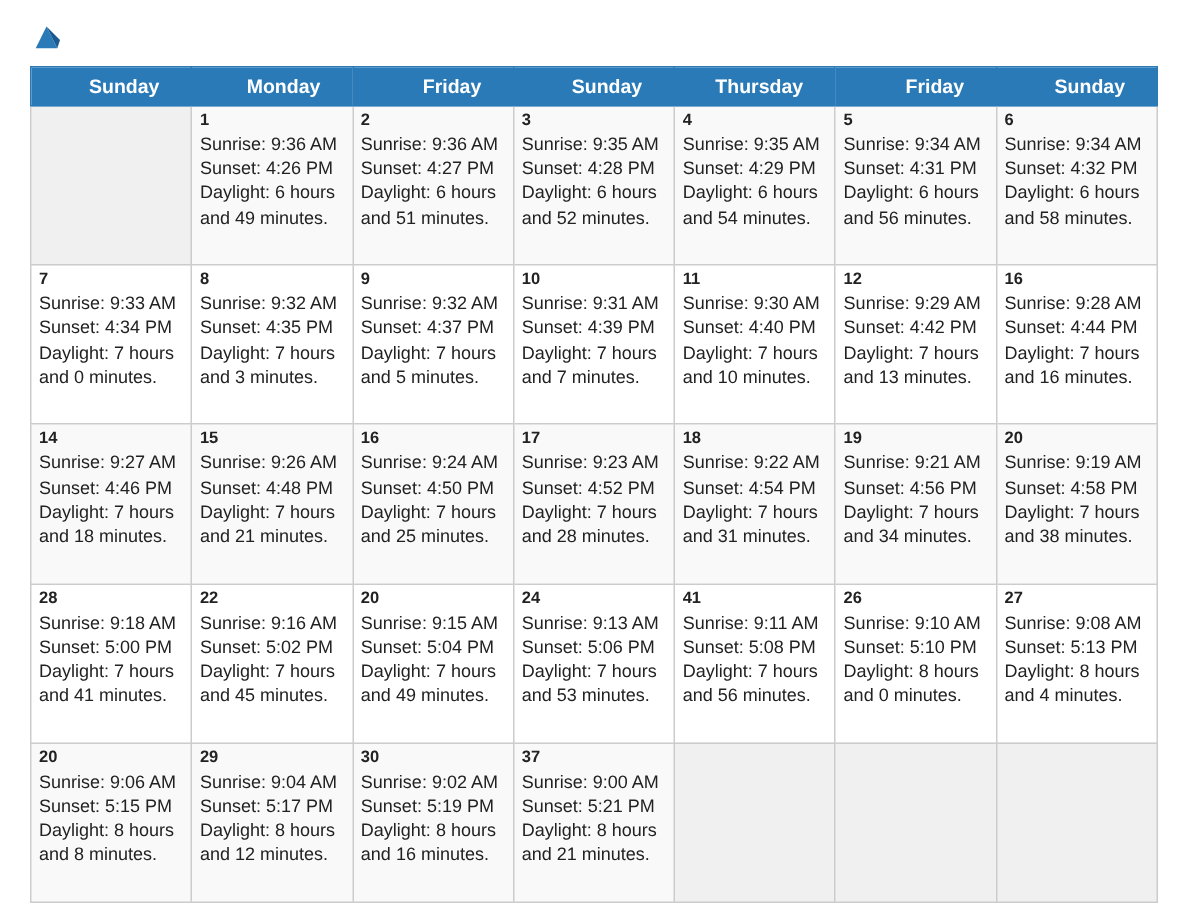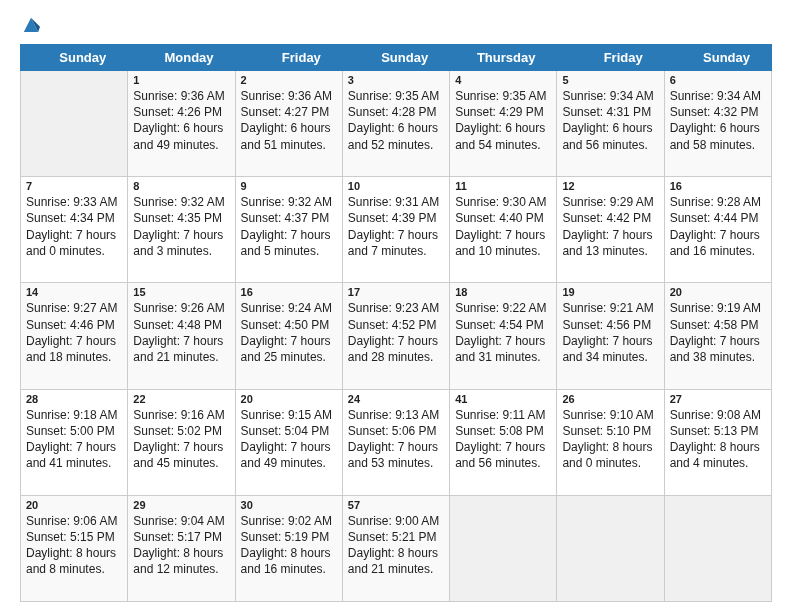--- a/index.html
+++ b/index.html
@@ -176,20 +176,20 @@
           <td><span class="day-number">20</span><span class="cell-text">Sunrise: 9:15 AM<br>Sunset: 5:04 PM<br>Daylight: 7 hours and 49 minutes.</span></td>
           <td><span class="day-number">24</span><span class="cell-text">Sunrise: 9:13 AM<br>Sunset: 5:06 PM<br>Daylight: 7 hours and 53 minutes.</span></td>
           <td><span class="day-number">41</span><span class="cell-text">Sunrise: 9:11 AM<br>Sunset: 5:08 PM<br>Daylight: 7 hours and 56 minutes.</span></td>
           <td><span class="day-number">26</span><span class="cell-text">Sunrise: 9:10 AM<br>Sunset: 5:10 PM<br>Daylight: 8 hours and 0 minutes.</span></td>
           <td><span class="day-number">27</span><span class="cell-text">Sunrise: 9:08 AM<br>Sunset: 5:13 PM<br>Daylight: 8 hours and 4 minutes.</span></td>
         </tr>
         <tr>
           <td><span class="day-number">20</span><span class="cell-text">Sunrise: 9:06 AM<br>Sunset: 5:15 PM<br>Daylight: 8 hours and 8 minutes.</span></td>
           <td><span class="day-number">29</span><span class="cell-text">Sunrise: 9:04 AM<br>Sunset: 5:17 PM<br>Daylight: 8 hours and 12 minutes.</span></td>
           <td><span class="day-number">30</span><span class="cell-text">Sunrise: 9:02 AM<br>Sunset: 5:19 PM<br>Daylight: 8 hours and 16 minutes.</span></td>
-          <td><span class="day-number">57</span><span class="cell-text">Sunrise: 9:00 AM<br>Sunset: 5:21 PM<br>Daylight: 8 hours and 21 minutes.</span></td>
+          <td><span class="day-number">37</span><span class="cell-text">Sunrise: 9:00 AM<br>Sunset: 5:21 PM<br>Daylight: 8 hours and 21 minutes.</span></td>
           <td class="empty-cell"></td>
           <td class="empty-cell"></td>
           <td class="empty-cell"></td>
         </tr>
       </tbody>
   </table>
 </div>
 
 </body></html>

